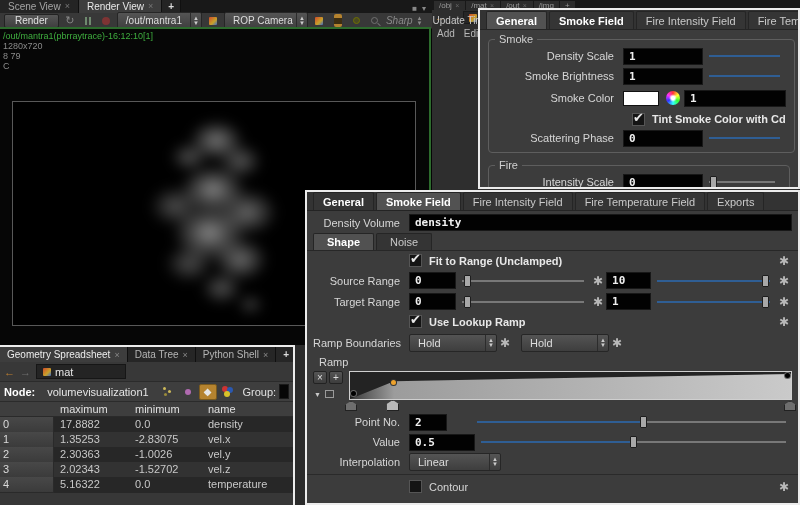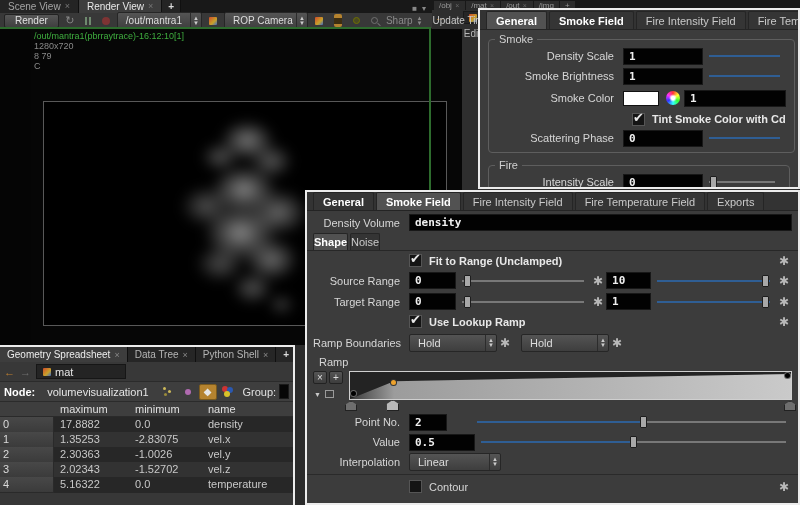--- a/index.html
+++ b/index.html
@@ -47,23 +47,23 @@
   .pausebars i{display:inline-block;width:2px;height:8px;background:#6f8a6f;margin:0 1px;}
   .stopdot{width:8px;height:8px;border-radius:50%;background:#7e3434;}
   .orangebtn{width:16px;height:13px;background:#b5832f;border-radius:2px;display:flex;align-items:center;justify-content:center;}
   .orangebtn i{width:8px;height:6px;background:#3d2e12;display:block;}
   .greenbtn{width:12px;height:11px;background:linear-gradient(135deg,#7ab648,#3f7f2f);border-radius:2px;}
   .bulb{width:7px;height:7px;border-radius:50%;border:1px solid #6f6f00;background:#4a4a22;}
   .lens{width:7px;height:7px;border-radius:50%;border:1px solid #707070;position:relative;}
   .lens:after{content:"";position:absolute;left:5px;top:6px;width:4px;height:1px;background:#707070;transform:rotate(45deg);}
   .blackbox{background:#050505;border:1px solid #1a1a1a;color:#d8d8d8;height:14px;line-height:12px;padding:0 8px;font-size:10px;white-space:nowrap;}
   .infoc{width:10px;height:10px;border-radius:50%;border:1px solid #8a8a8a;color:#8a8a8a;font-size:8px;display:flex;align-items:center;justify-content:center;}
-  .dimtxt{color:#8a8a8a;}
+  .dimtxt{color:#8a8a8a;font-style:italic;}
   .flatbtn{color:#c9c9c9;padding:0 6px;white-space:nowrap;}
-  .viewport{position:absolute;left:0;top:29px;width:431px;height:316px;background:#060606;margin-left:31px;}
+  .viewport{position:absolute;left:0;top:29px;width:431px;height:316px;background:#060606;}
   .greenline-top{position:absolute;left:0;top:27px;width:431px;height:2px;background:#2d6b2d;}
   .greenline-right{position:absolute;left:429px;top:27px;width:2px;height:318px;background:#2d6b2d;}
   .status{position:absolute;left:3px;top:2px;font-size:9px;line-height:10px;}
   .status .s1{color:#3fae3f;}
   .status .s2{color:#8a8a8a;}
   .frame{position:absolute;left:12px;top:72px;width:404px;height:225px;border:1px solid #585858;background:#000;overflow:hidden;}
   .smoke{position:absolute;left:115px;top:14px;width:170px;height:205px;filter:blur(6px);
     background:
       radial-gradient(40px 30px at 52% 12%, rgba(145,145,145,.85), transparent 70%),
       radial-gradient(28px 22px at 36% 20%, rgba(120,120,120,.7), transparent 70%),
@@ -92,21 +92,21 @@
   
   .smokePanel{left:478px;top:8px;width:322px;height:181px;}
   .swatch{width:36px;height:15px;background:#fff;border:1px solid #111;flex:none;}
   .wheel{width:14px;height:14px;border-radius:50%;margin:0 4px 0 7px;flex:none;
     background:radial-gradient(circle at 50% 50%, #fff 0 18%, transparent 40%),
     conic-gradient(#f33,#ff3,#3f3,#3ff,#33f,#f3f,#f33);}
 
   
   .fieldPanel{left:305px;top:190px;width:495px;height:315px;}
   .subtabs{display:flex;align-items:flex-end;padding:0 0 0 6px;height:17px;border-bottom:1px solid #272727;}
-  .subtab{padding:2px 0;background:#343434;color:#c9c9c9;border:1px solid #252525;border-bottom:none;margin-right:2px;border-radius:2px 2px 0 0;}
+  .subtab{padding:2px 13px;background:#343434;color:#c9c9c9;border:1px solid #252525;border-bottom:none;margin-right:2px;border-radius:2px 2px 0 0;}
   .subtab.sel{background:#515151;color:#fff;font-weight:bold;}
   .gearR{margin-left:auto;}
   .rampwrap{display:flex;padding:2px 6px 0 6px;}
   .rampside{width:36px;flex:none;}
   .rbtnrow{display:flex;gap:2px;}
   .rbtn{width:14px;height:13px;background:linear-gradient(#555,#3d3d3d);border:1px solid #222;border-radius:2px;color:#ddd;font-size:10px;line-height:11px;text-align:center;}
   .rbtnrow2{display:flex;gap:4px;align-items:center;margin-top:6px;padding-left:1px;}
   .rarw{color:#c9c9c9;font-size:7px;}
   .optbox{width:9px;height:8px;border:1px solid #9a9a9a;display:inline-block;}
   .rampbarwrap{flex:1;position:relative;}

